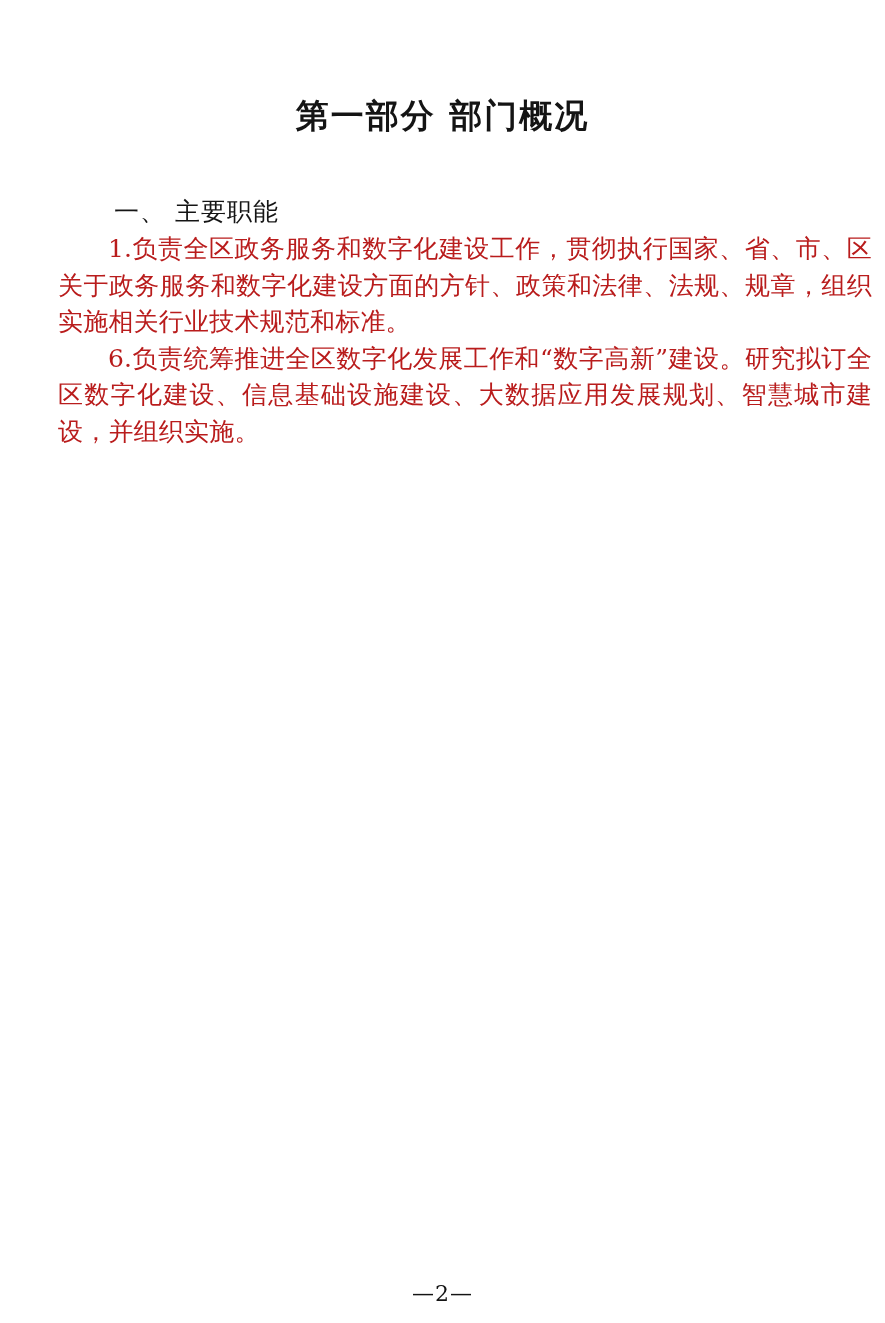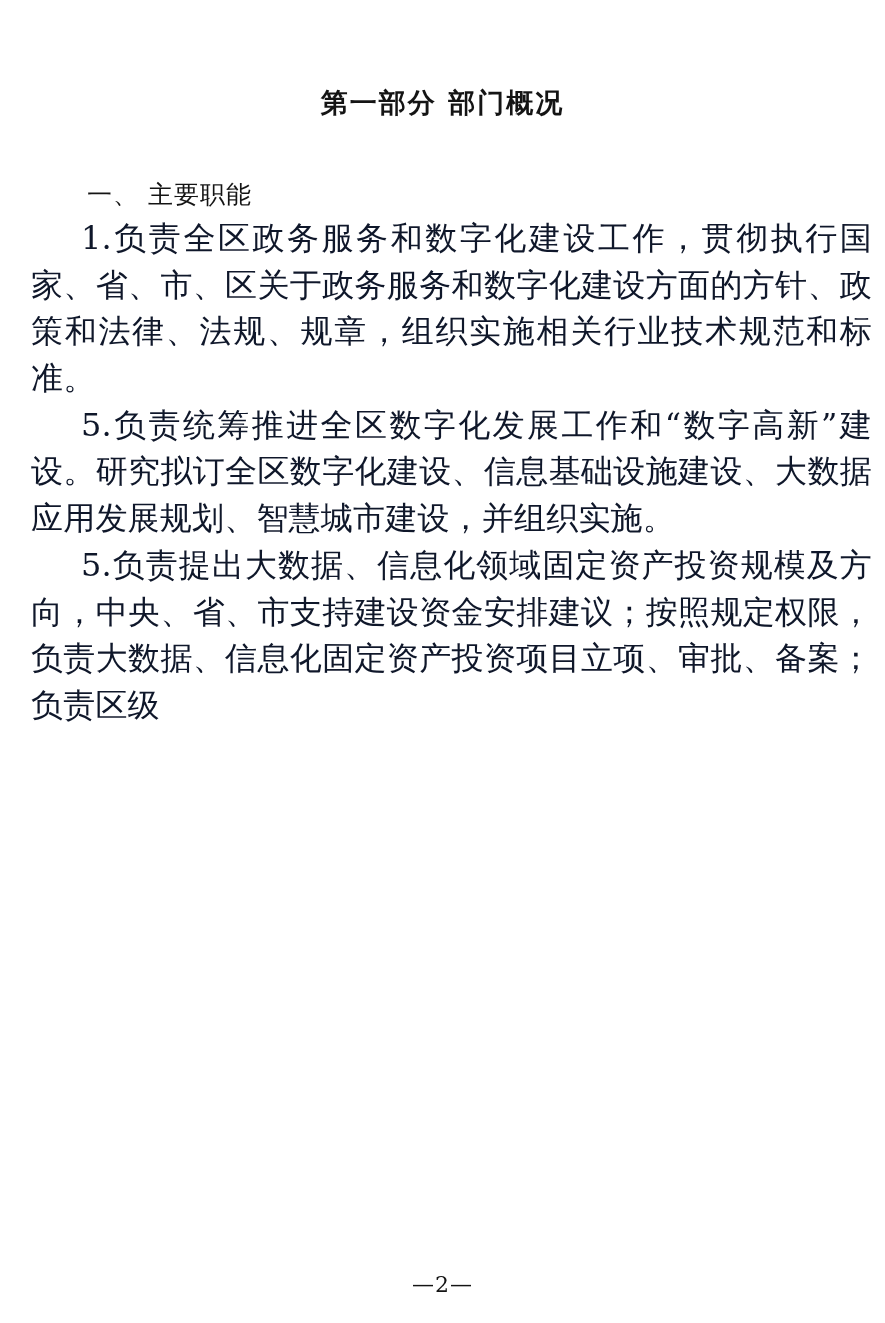--- a/index.html
+++ b/index.html
@@ -17,50 +17,51 @@
   }
   .page {
     width: 885px;
     height: 1323px;
     position: relative;
     box-sizing: border-box;
     padding: 0;
   }
   .doc-title {
     text-align: center;
-    font-size: 27px;
+    font-size: 33px;
     font-weight: bold;
     letter-spacing: 2px;
-    margin: 0;
+    margin: 9px;
     padding-top: 87px;
     line-height: 1.2;
     color: #141414;
   }
   .body-block {
     margin-top: 58px;
-    padding-left: 31px;
+    padding-left: 10px;
     padding-right: 13px;
+    margin-left: 48px;
   }
   .section-heading {
     font-size: 25px;
     line-height: 1.42;
     letter-spacing: 1px;
     text-indent: 56px;
     margin: 0 0 2px 0;
     color: #141414;
     font-weight: normal;
   }
   .para {
-    font-size: 32px;
+    font-size: 25px;
     line-height: 1.46;
     text-align: justify;
     text-justify: inter-ideograph;
     text-indent: 50px;
     margin: 0;
-    color: #0f172a;
+    color: #b91c1c;
     letter-spacing: 0.2px;
   }
   .page-number {
     position: absolute;
     bottom: 26px;
     left: 0;
     width: 100%;
     text-align: center;
     font-size: 22px;
     color: #141414;
@@ -74,22 +75,21 @@
 
   <h1 class="doc-title">第一部分 部门概况</h1>
 
   <div class="body-block">
 
     <p class="section-heading">一、 主要职能</p>
 
     <p class="para">1.负责全区政务服务和数字化建设工作，贯彻执行国家、省、市、区关于政务服务和数字化建设方面的方针、政策和法律、法规、规章，组织实施相关行业技术规范和标准。</p>
 
 
-    <p class="para">5.负责统筹推进全区数字化发展工作和“数字高新”建设。研究拟订全区数字化建设、信息基础设施建设、大数据应用发展规划、智慧城市建设，并组织实施。</p>
+    <p class="para">6.负责统筹推进全区数字化发展工作和“数字高新”建设。研究拟订全区数字化建设、信息基础设施建设、大数据应用发展规划、智慧城市建设，并组织实施。</p>
 
 
-    <p class="para">5.负责提出大数据、信息化领域固定资产投资规模及方向，中央、省、市支持建设资金安排建议；按照规定权限，负责大数据、信息化固定资产投资项目立项、审批、备案；负责区级</p>
 
   </div>
 
   <div class="page-number">—2—</div>
 
 </div>
 
 </body></html>

